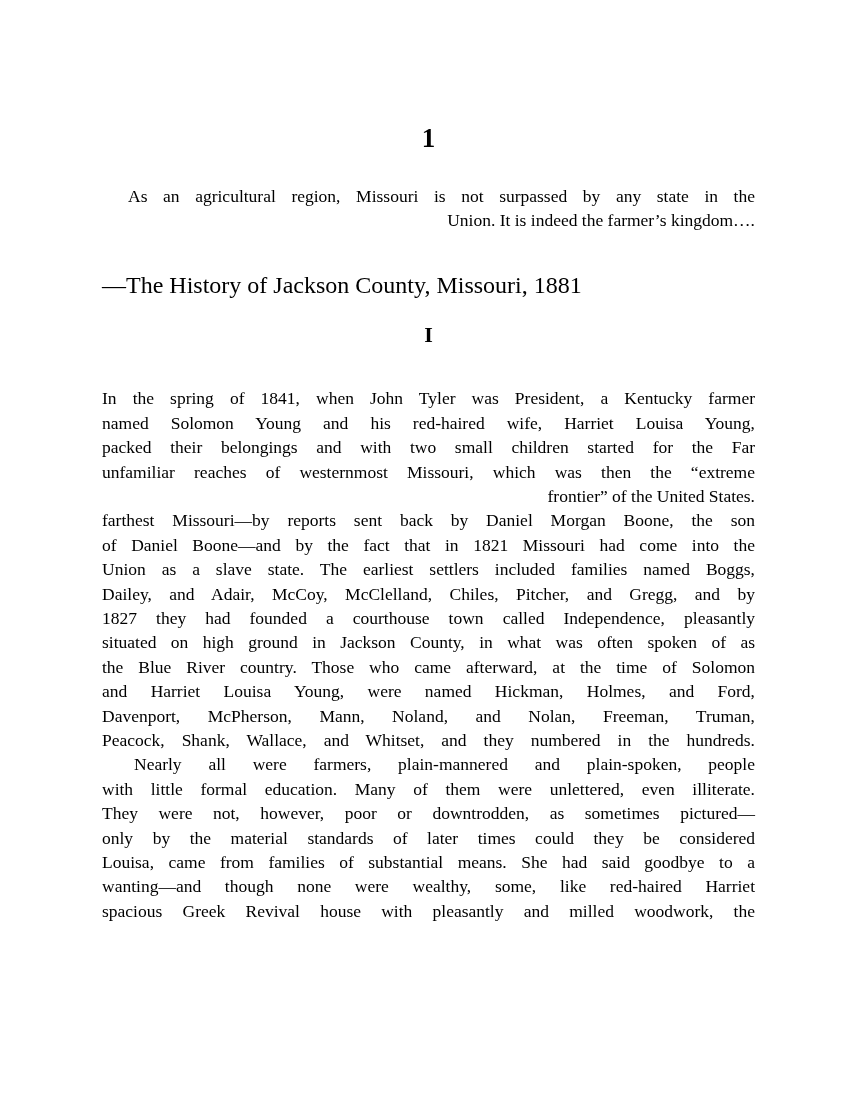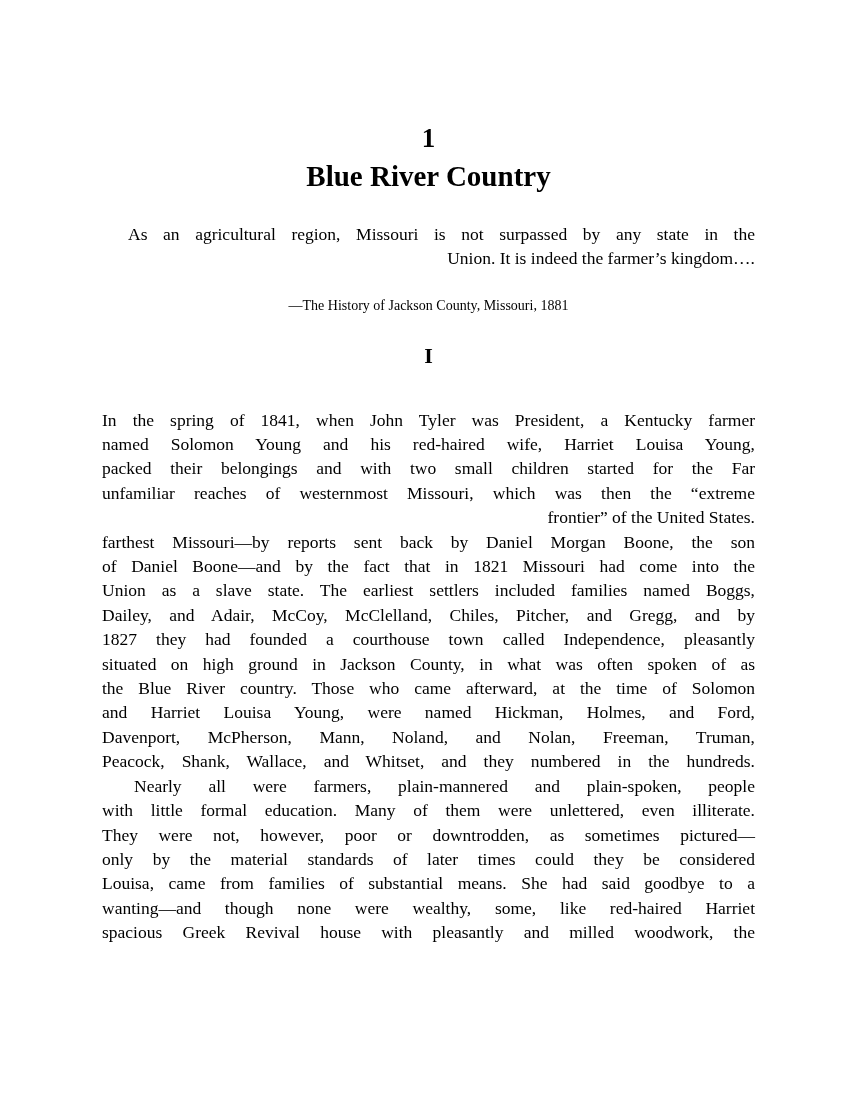--- a/index.html
+++ b/index.html
@@ -30,23 +30,23 @@
     font-size: 29px;
     font-weight: 700;
     line-height: 1.25;
   }
   .epigraph {
     margin-top: 28px;
     margin-left: 26px;
     font-size: 17.5px;
   }
   .attribution {
-    margin-top: 23px;
-    text-align: center;
-    font-size: 14px;
+    margin-top: 40px;
+    text-align: left;
+    font-size: 24px;
     line-height: 24.4px;
   }
   .section-heading {
     margin-top: 25px;
     text-align: center;
     font-size: 22px;
     font-weight: 700;
     line-height: 1.2;
   }
   .body-text {
@@ -64,21 +64,20 @@
   .line.indent {
     text-indent: 32px;
   }
 </style>
 </head>
 <body>
 
 <div class="page">
   <div class="content">
     <div class="chapter-number">1</div>
-    <div class="chapter-title">Blue River Country</div>
     <div class="epigraph" id="epigraph">
         <div class="line justify">As an agricultural region, Missouri is not surpassed by any state in the</div>
         <div class="line">Union. It is indeed the farmer’s kingdom….</div>
       </div>
     <div class="attribution">—The History of Jackson County, Missouri, 1881</div>
     <div class="section-heading">I</div>
     <div class="body-text" id="body-text">
         <div>
           <div class="line justify">In the spring of 1841, when John Tyler was President, a Kentucky farmer</div>
           <div class="line justify">named Solomon Young and his red-haired wife, Harriet Louisa Young,</div>

